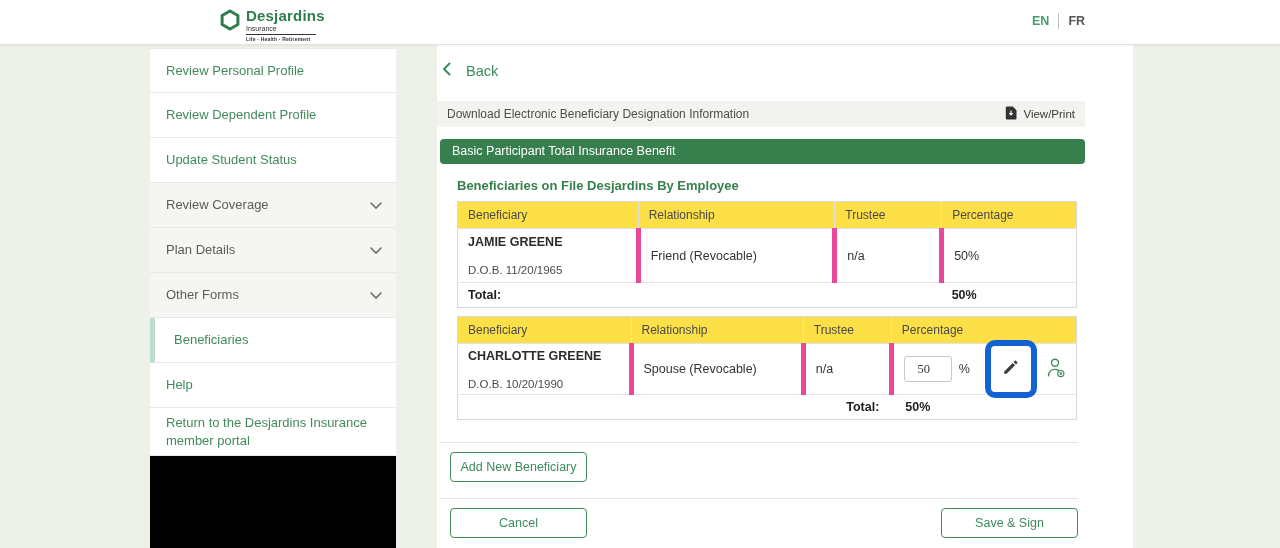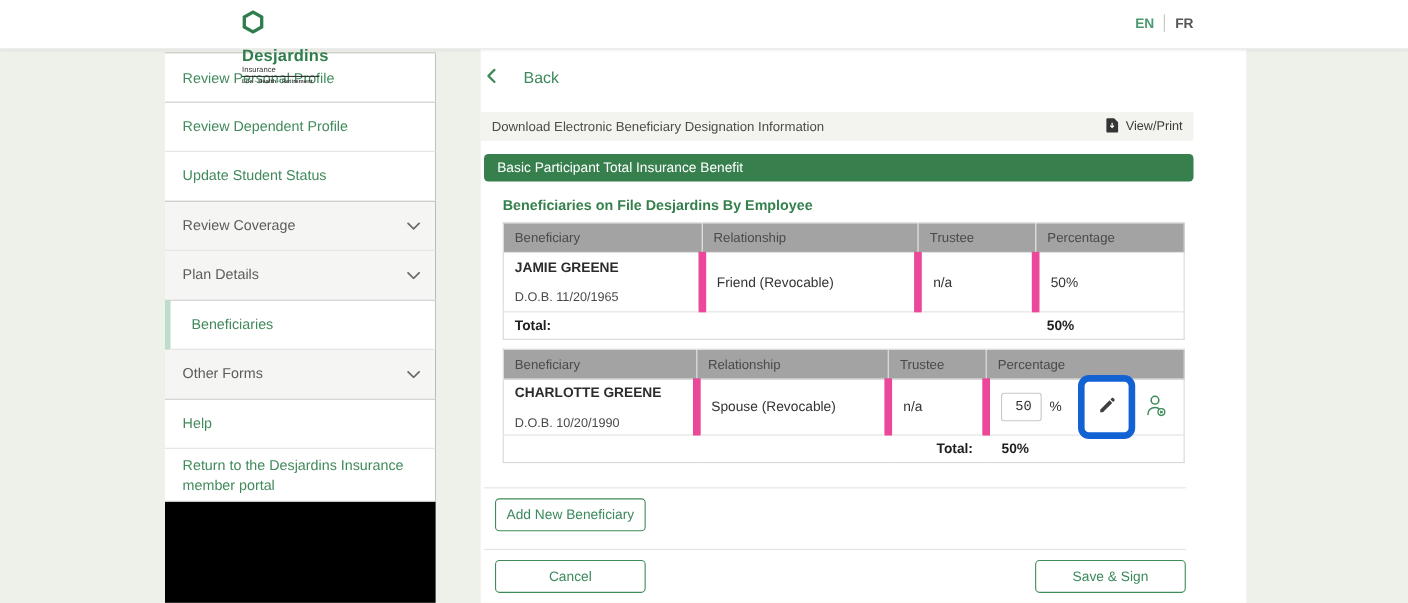--- a/index.html
+++ b/index.html
@@ -2,21 +2,21 @@
 <html><head>
 <meta charset="utf-8">
 <style>
   * { margin:0; padding:0; box-sizing:border-box; }
   html,body { width:1280px; height:548px; overflow:hidden;
     font-family:"Liberation Sans", sans-serif; background:#eef0ea; }
 
   
   .topbar { position:absolute; left:0; top:0; width:1280px; height:45px;
     background:#fff; border-bottom:1px solid #e1e1df; box-shadow:0 1px 2px rgba(0,0,0,.05); z-index:5; }
-  .logo { position:absolute; left:220px; top:7px; display:flex; gap:6px;flex-direction:column; }
+  .logo { position:absolute; left:220px; top:7px; display:flex; gap:6px; }
   .logo .hex { margin-top:2px; }
   .logo-text .brand { font-size:15px; font-weight:bold; color:#2f7d4c; letter-spacing:.2px; }
   .logo-text .sub { font-size:7px; color:#333; margin-top:1px; }
   .logo-text .tagline { font-size:5px; font-weight:bold; color:#333; border-top:1px solid #333;
     margin-top:2px; padding-top:1px; letter-spacing:.2px; width:70px; }
   .lang { position:absolute; left:1032px; top:13px; display:flex; align-items:center; gap:9px; font-size:12.5px;font-weight:bold; }
   .lang .en { color:#4a9a70; }
   .lang .fr { color:#555; }
   .lang .sep { width:1px; height:16px; background:#c2c2c0; }
 
@@ -24,52 +24,52 @@
   .sidebar { position:absolute; left:150px; top:48px; width:246px; height:500px; background:#000000; }
   .side-item { display:flex; align-items:center; justify-content:space-between; min-height:45px;
     padding:6px 14px 6px 16px; border-bottom:1px solid #e8e8e6; font-size:13px; line-height:1.35;
     cursor:pointer; background:#fff; color:#418a5c; }
   .side-item:first-child { border-top:1px solid #e8e8e6; }
   .side-item.collapsed { background:#f5f5f3; color:#5c5c58; }
   .side-item.active { border-left:5px solid #bedccb; padding-left:19px; }
 
   
   .main { position:absolute; left:437px; top:45px; width:696px; height:503px; background:#fff; }
-  .back-row { display:flex; align-items:center; gap:25px; margin:17px 0 0 5px;
+  .back-row { display:flex; align-items:center; gap:15px; margin:17px 0 0 5px;
     color:#3c8a5c; font-size:14.5px; font-weight:500; cursor:pointer; width:70px; }
   .dl-bar { margin-top:22px; width:648px; height:26px; background:#f3f4ef; display:flex;
     align-items:center; justify-content:space-between; padding:0 10px; }
   .dl-bar .dl-label { font-size:12px; color:#4c4c4a; }
   .dl-action { display:flex; align-items:center; gap:6px; font-size:11.5px; color:#3a3a38; cursor:pointer; }
   .banner { margin:12px 0 0 3px; width:645px; height:25px; line-height:25px; background:#37804e;
     color:#fff; font-size:12.5px; padding-left:12px; border-radius:4px; }
   .section-title { margin:14px 0 0 20px; font-size:13px; font-weight:bold; color:#35804c; }
   .section-title.second { margin-top:25px; }
 
   table.benef { border-collapse:collapse; margin:8px 0 0 20px; width:620px;
     border:1px solid #d8d8d6; font-size:12.5px; color:#333; }
-  table.benef th { background:#a3a3a3; font-weight:normal; color:#4a4a4a; font-size:12px;
+  table.benef th { background:#fde047; font-weight:normal; color:#4a4a4a; font-size:12px;
     text-align:left; padding:6px 10px; border-bottom:1px solid #e2e2e0; border-right:1px solid #e2e2e0; }
   table.benef th:last-child, table.benef td:last-child { border-right:none; }
-  table.benef td { padding:6px 10px; border-right:7px solid #ec4899; vertical-align:middle; }
+  table.benef td { padding:6px 10px; border-right:5px solid #ec4899; vertical-align:middle; }
   table.benef tr.data-row td { border-bottom:1px solid #e2e2e0; }
   .benef .name { font-weight:bold; color:#2b2b2b; }
   .benef .dob { font-size:11.5px; color:#4a4a48; margin-top:15px; }
   tr.total-row td { border-right:none !important; padding:5px 10px; }
   .bold { font-weight:bold; color:#1f1f1f; }
   .t1 th:nth-child(1){width:181px;} .t1 th:nth-child(2){width:197px;}
   .t1 th:nth-child(3){width:107px;} .t1 th:nth-child(4){width:135px;}
   .t2 th:nth-child(1){width:176px;} .t2 th:nth-child(2){width:175px;}
   .t2 th:nth-child(3){width:89px;}  .t2 th:nth-child(4){width:180px;}
   .t2 tr.data-row td { height:50px; padding-top:2px; padding-bottom:2px; }
 
   .pct-cell { display:flex; align-items:center; gap:7px; }
-  .pct-input { width:37px; height:26px; border:1px solid #c8c8c6; border-radius:3px;
-    text-align:right; padding-right:8px; font-size:12.5px; color:#333;
-    font-family:Liberation Mono, monospace; }
+  .pct-input { width:48px; height:26px; border:1px solid #c8c8c6; border-radius:3px;
+    text-align:center; padding-right:8px; font-size:12.5px; color:#333;
+    font-family:Liberation Serif, serif; }
   .hl-box { width:52px; height:58px; border:6px solid #1262d4; border-radius:10px;
     display:flex; align-items:center; justify-content:center; margin:-6px 0 -6px 8px;
     background:#fff; position:relative; z-index:3; }
   .edit-btn { width:34px; height:40px; display:flex; align-items:center; justify-content:center;
     cursor:pointer; background:#fff; border:none; }
   .person-btn { margin-left:2px; cursor:pointer; background:none; border:none; display:flex; align-items:center; }
 
   .divider { margin:22px 0 0 3px; width:638px; border-top:1px solid #e3e3e1; }
   .divider.d2 { margin-top:16px; }
   .btn { height:30px; border:1px solid #3e8a5a; border-radius:4px; background:#fff; color:#3c8a5c;
@@ -120,30 +120,30 @@
     </span>
   </div>
   <div class="side-item collapsed">
     <span>Plan Details</span>
     <span>
       <svg width="12" height="7" viewBox="0 0 12 7">
           <path d="M1 1 L6 6 L11 1" fill="none" stroke="#6b6b68" stroke-width="1.6" stroke-linecap="round"></path>
         </svg>
     </span>
   </div>
+  <div class="side-item collapsed">
+    <span>Other Forms</span>
+    <span>
+      <svg width="12" height="7" viewBox="0 0 12 7">
+          <path d="M1 1 L6 6 L11 1" fill="none" stroke="#6b6b68" stroke-width="1.6" stroke-linecap="round"></path>
+        </svg>
+    </span>
+  </div>
   <div class="side-item active">
     <span>Beneficiaries</span>
-  </div>
-  <div class="side-item collapsed">
-    <span>Other Forms</span>
-    <span>
-      <svg width="12" height="7" viewBox="0 0 12 7">
-          <path d="M1 1 L6 6 L11 1" fill="none" stroke="#6b6b68" stroke-width="1.6" stroke-linecap="round"></path>
-        </svg>
-    </span>
   </div>
   <div class="side-item">
     <span>Help</span>
   </div>
   <div class="side-item">
     <span>Return to the Desjardins Insurance member portal</span>
   </div>
 </div>
 
 <div class="main">

